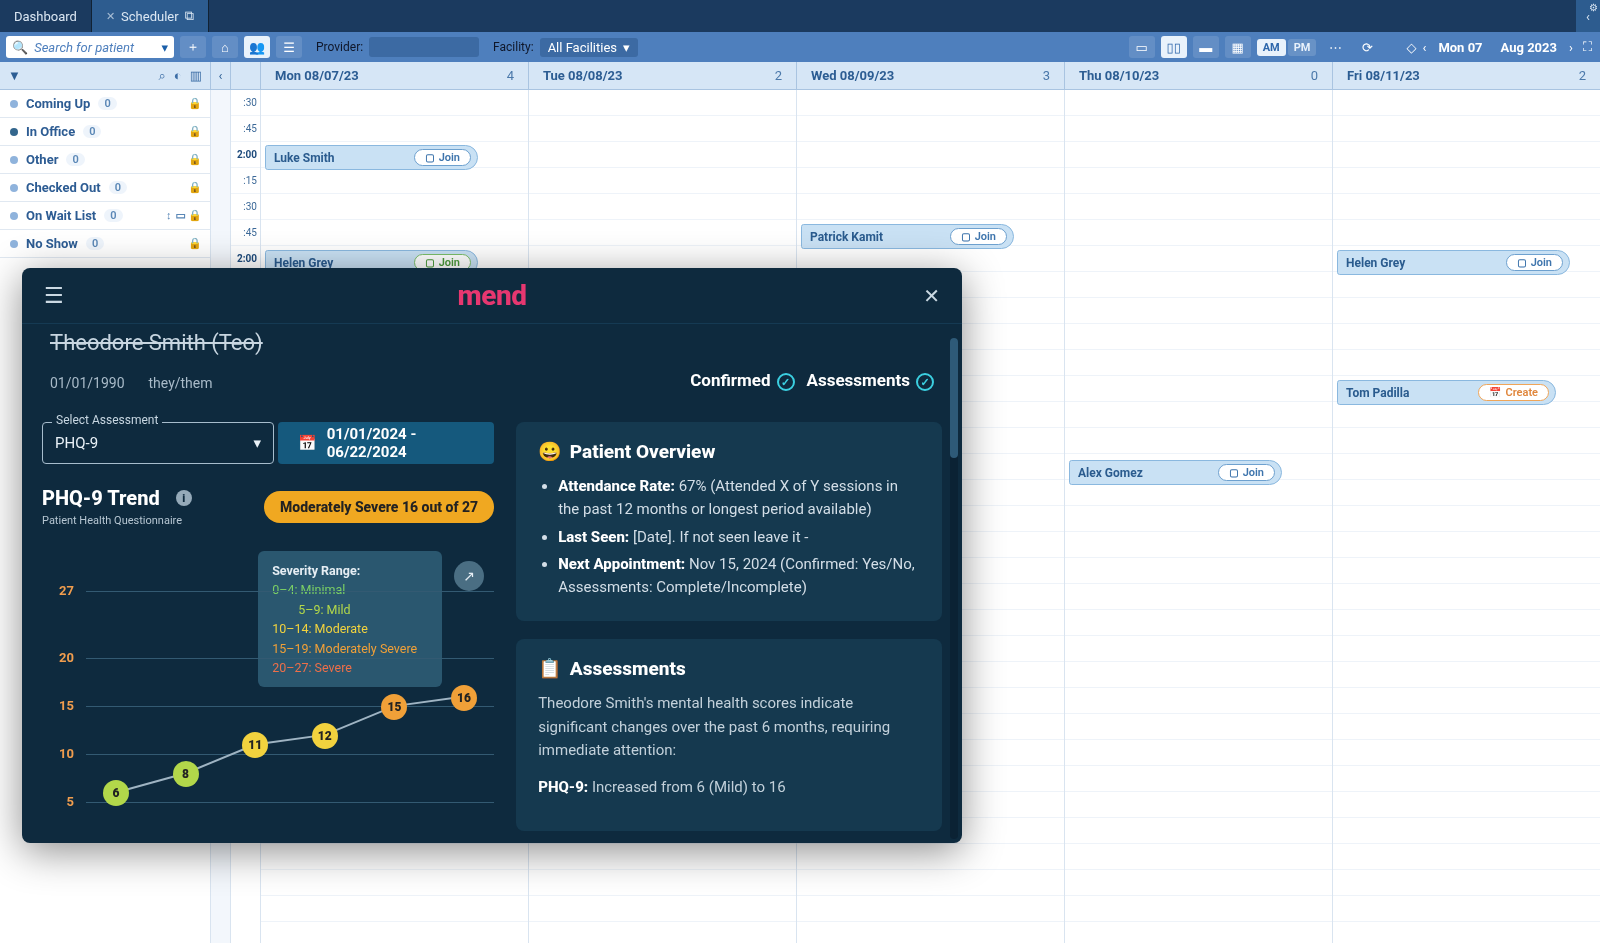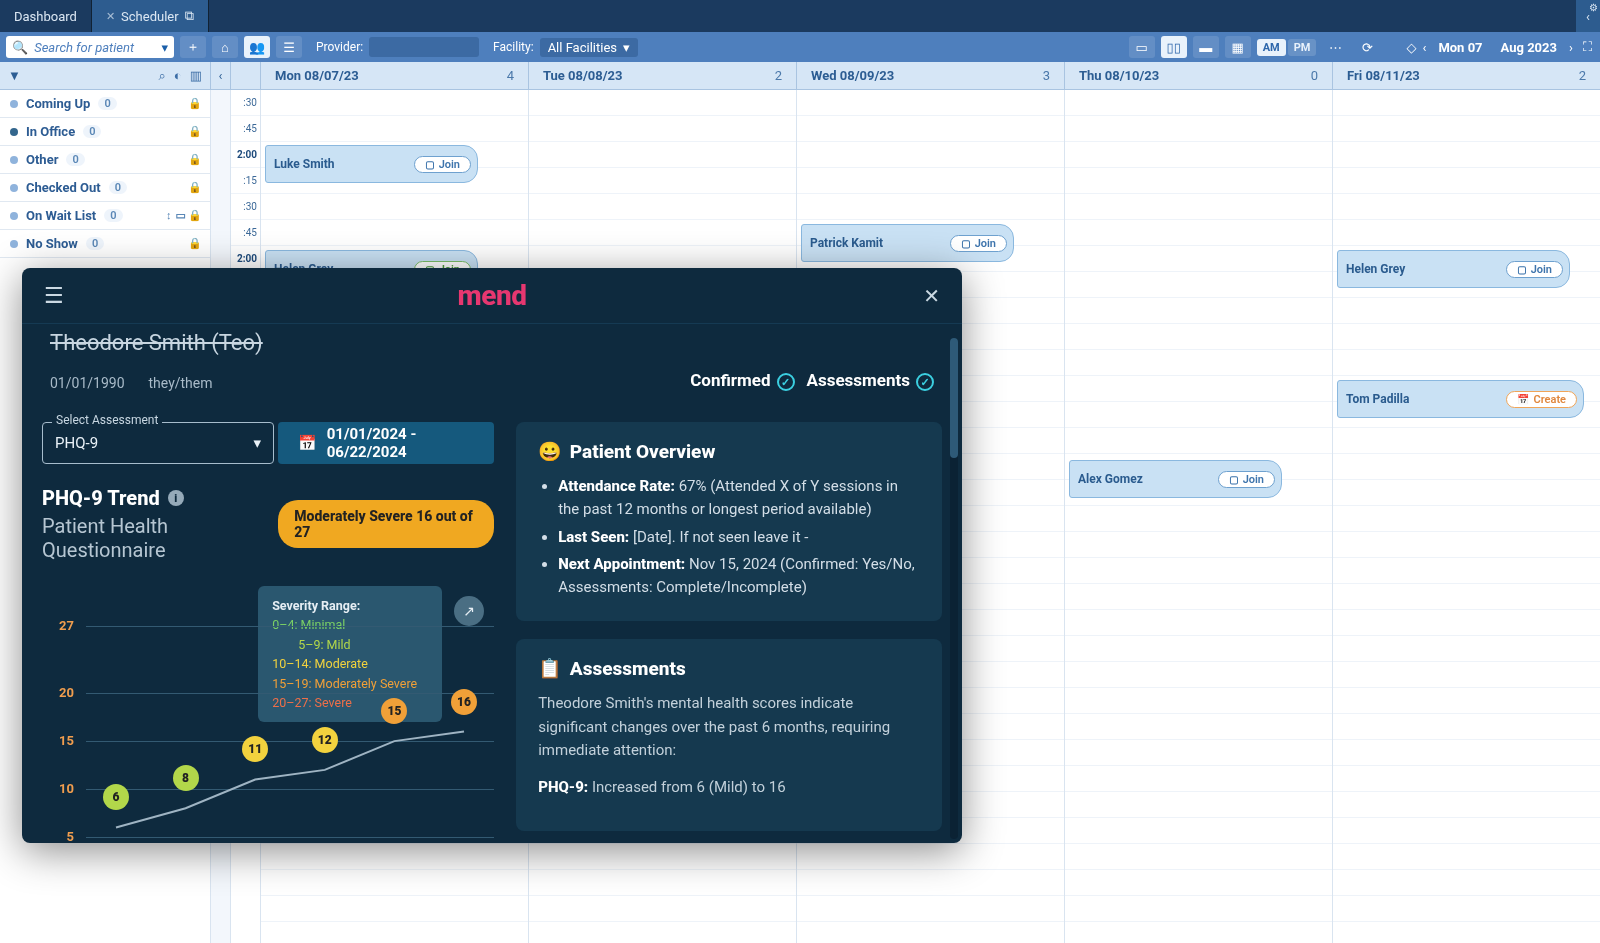--- a/index.html
+++ b/index.html
@@ -12,21 +12,21 @@
 .top-tab .close-x { font-size: 11px; opacity: .7; }
 .scroll-right-icon { position: absolute; right: 0; top: 0; height: 100%; width: 24px; display: flex; align-items: center; justify-content: center; background: #2d5c8f; }
 
 
 .toolbar { background: #4e7fbd; height: 30px; display: flex; align-items: center; gap: 6px; padding: 0 6px; color: #fff; font-size: 13px; position: relative; }
 .searchbox { background: #fff; color: #4e7fbd; border-radius: 3px; height: 22px; display: flex; align-items: center; gap: 6px; padding: 0 6px; width: 168px; font-style: italic; }
 .searchbox .mag { font-style: normal; color: #1b5fa9; }
 .searchbox .filter { margin-left: auto; font-style: normal; color: #1b5fa9; }
 .tbtn { width: 26px; height: 22px; background: rgba(255,255,255,.12); border-radius: 3px; display: inline-flex; align-items: center; justify-content: center; color: #fff; }
 .tbtn.sel { background: #e9f2fb; color: #2e67ab; }
-.tlabel { color: #ffffff; font-size: 12px; margin-left: 8px; }
+.tlabel { color: #0f172a; font-size: 12px; margin-left: 8px; }
 .tselect { color: #fff; background: #3c6aa3; border-radius: 3px; padding: 2px 8px; display: inline-flex; align-items: center; gap: 6px; }
 .provider-box { width: 110px; height: 20px; background: #3c6aa3; border-radius: 3px; }
 .toolbar-right { position: absolute; right: 8px; display: flex; align-items: center; gap: 6px; }
 .date-text { font-weight: 700; color: #fff; margin: 0 6px; }
 .ampm { display: flex; gap: 2px; }
 .ampm span { background: rgba(255,255,255,.15); padding: 2px 6px; border-radius: 3px; color: #e8f1fb; font-size: 11px; font-weight: 700; }
 .ampm span.on { background: #e9f2fb; color: #2e67ab; }
 
 
 .daybar { height: 28px; background: #d6e6f6; border-bottom: 1px solid #a9c4e1; display: flex; align-items: stretch; font-size: 13px; color: #2c5d93; font-weight: 700; }
@@ -51,21 +51,21 @@
 
 .timecol { width: 30px; background: #fff; border-right: 1px solid #d9e4f0; font-size: 10px; color: #3c6998; }
 .timeslot { height: 26px; border-bottom: 1px solid #eef3f9; display: flex; align-items: center; justify-content: flex-end; padding-right: 3px; }
 .timeslot.hour { font-weight: 700; color: #1e4b7c; }
 
 .days { flex: 1; display: flex; position: relative; }
 .daycol { flex: 1; border-right: 1px solid #d9e4f0; position: relative; }
 .daycol:last-child { border-right: none; }
 .slot { height: 26px; border-bottom: 1px solid #eef3f9; }
 
-.appt { position: absolute; left: 4px; right: 4px; height: 38px; background: #c9e1f4; border: 1px solid #8ab8df; border-radius: 3px 14px 14px 3px; display: flex; align-items: center; padding: 0 6px 0 8px; font-size: 12px; color: #2a5b8e; font-weight: 700; }
+.appt { position: absolute; left: 4px; right: 4px; height: 25px; background: #c9e1f4; border: 1px solid #8ab8df; border-radius: 3px 14px 14px 3px; display: flex; align-items: center; padding: 0 6px 0 8px; font-size: 12px; color: #2a5b8e; font-weight: 700; }
 .appt .join { margin-left: auto; background: #fff; border: 1px solid #6ea1cf; border-radius: 12px; padding: 1px 10px; font-size: 11px; color: #3d74ac; display: inline-flex; align-items: center; gap: 4px; font-weight: 600; }
 .appt .join.green { border-color: #7cbf6b; color: #4a9a3b; }
 .appt .join.orange { border-color: #f0a558; color: #e0873d; }
 .appt .vid { font-size: 10px; }
 
 
 .modal { position: absolute; left: 22px; top: 268px; width: 940px; height: 575px; background: #0e2a3e; border-radius: 8px; overflow: hidden; color: #dfe9f0; box-shadow: 0 8px 40px rgba(0,0,0,.45); }
 .modal-header { height: 56px; display: flex; align-items: center; justify-content: center; position: relative; border-bottom: 1px solid #153a53; }
 .modal-header .menu { position: absolute; left: 22px; font-size: 22px; color: #cbd9e3; cursor: pointer; }
 .modal-header .close { position: absolute; right: 22px; font-size: 20px; color: #cbd9e3; cursor: pointer; }
@@ -84,23 +84,23 @@
 .left-col { flex: 1.03; display: flex; flex-direction: column; gap: 14px; min-width: 0; }
 .right-col { flex: 0.97; display: flex; flex-direction: column; gap: 18px; min-width: 0; }
 
 .row-controls { display: flex; gap: 4px; align-items: flex-start; }
 .select-wrap { position: relative; }
 .select-label { position: absolute; top: -9px; left: 10px; background: #0e2a3e; padding: 0 4px; font-size: 12px; color: #c7d6e1; }
 .select-box { width: 232px; height: 42px; border: 1px solid #a7bdcd; border-radius: 4px; display: flex; align-items: center; justify-content: space-between; padding: 0 12px; color: #eaf2f8; font-size: 15px; background: transparent; }
 .date-btn { height: 42px; background: #15597d; border-radius: 4px; display: flex; align-items: center; gap: 10px; color: #fff; font-weight: 700; padding: 0 20px; font-size: 15px; }
 
 .trend-head { display: flex; align-items: center; justify-content: space-between; margin-top: 8px; }
-.trend-title { font-size: 20px; font-weight: 800; color: #fff; display: flex; align-items: center; gap: 8px; }
+.trend-title { font-size: 20px; font-weight: 800; color: #fff; display: flex; align-items: center; gap: 16px; }
 .trend-title .info { width: 16px; height: 16px; border-radius: 50%; background: #95aab9; color: #0e2a3e; display: inline-flex; align-items: center; justify-content: center; font-size: 11px; font-weight: 900; }
-.trend-sub { color: #b6c6d2; font-size: 20px; margin-top: 4px; }
+.trend-sub { color: #b6c6d2; font-size: 11px; margin-top: 4px; }
 .badge { background: #f0a821; color: #222; font-weight: 800; padding: 8px 16px; border-radius: 20px; font-size: 14px; }
 
 .chart-wrap { position: relative; margin-top: 10px; height: 300px; }
 .legend-box { position: absolute; top: 0; right: 52px; background: #2a576f; border-radius: 6px; padding: 10px 14px; font-size: 12.5px; line-height: 1.55; color: #cbd9e3; width: 184px; }
 .legend-box .ttl { color: #e6eef4; font-weight: 700; margin-bottom: 0; }
 .lg-min { color: #7bd065; }
 .lg-mild { color: #b2d74a; margin-left: 26px; }
 .lg-mod { color: #f2d23e; }
 .lg-msev { color: #f0a038; }
 .lg-sev { color: #ee6f49; }
@@ -467,21 +467,21 @@
         <div class="slot"></div>
         <div class="slot"></div>
         <div class="slot"></div>
       <div class="appt" style="top:160px;right:30px">
         <span>Helen Grey</span>
         <span class="join">
             <span class="vid">▢</span>
             <span>Join</span>
           </span>
       </div>
-      <div class="appt" style="top:290px;right:16px">
+      <div class="appt" style="top:290px;right:44px">
         <span>Tom Padilla</span>
         <span class="join orange">
             <span class="vid">📅</span>
             <span>Create</span>
           </span>
       </div>
     </div>
   </div>
 </div>
 

